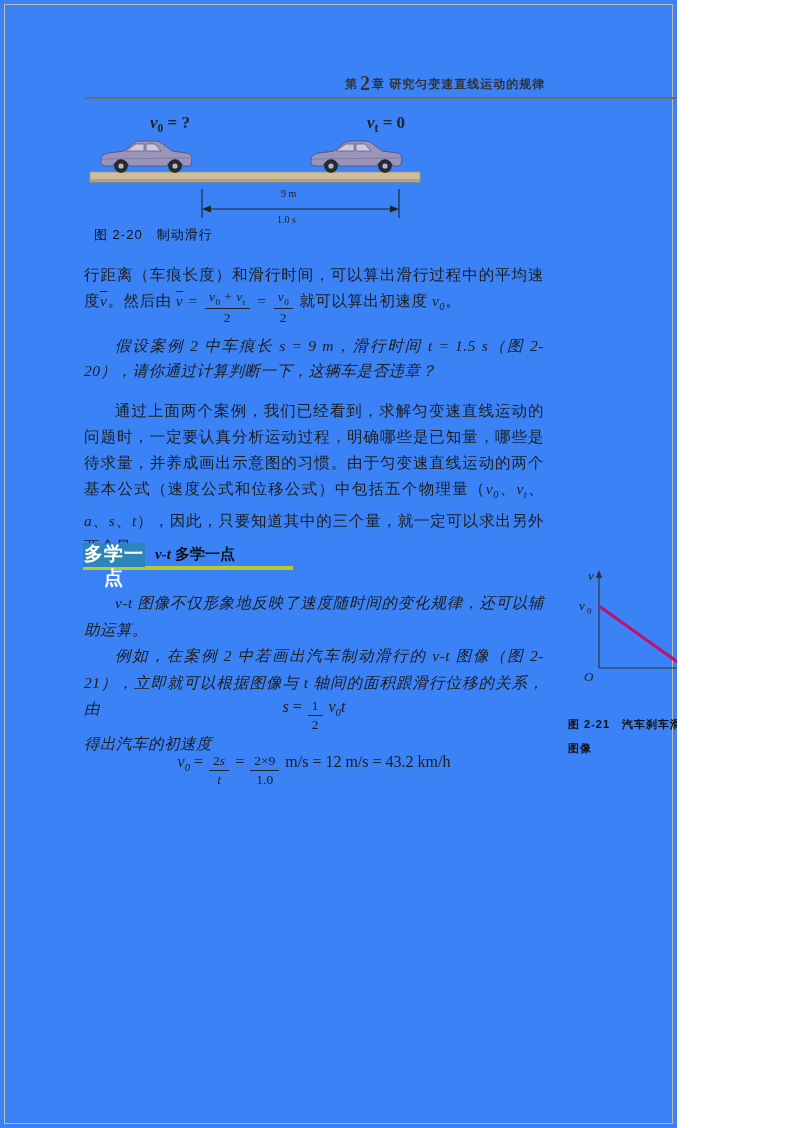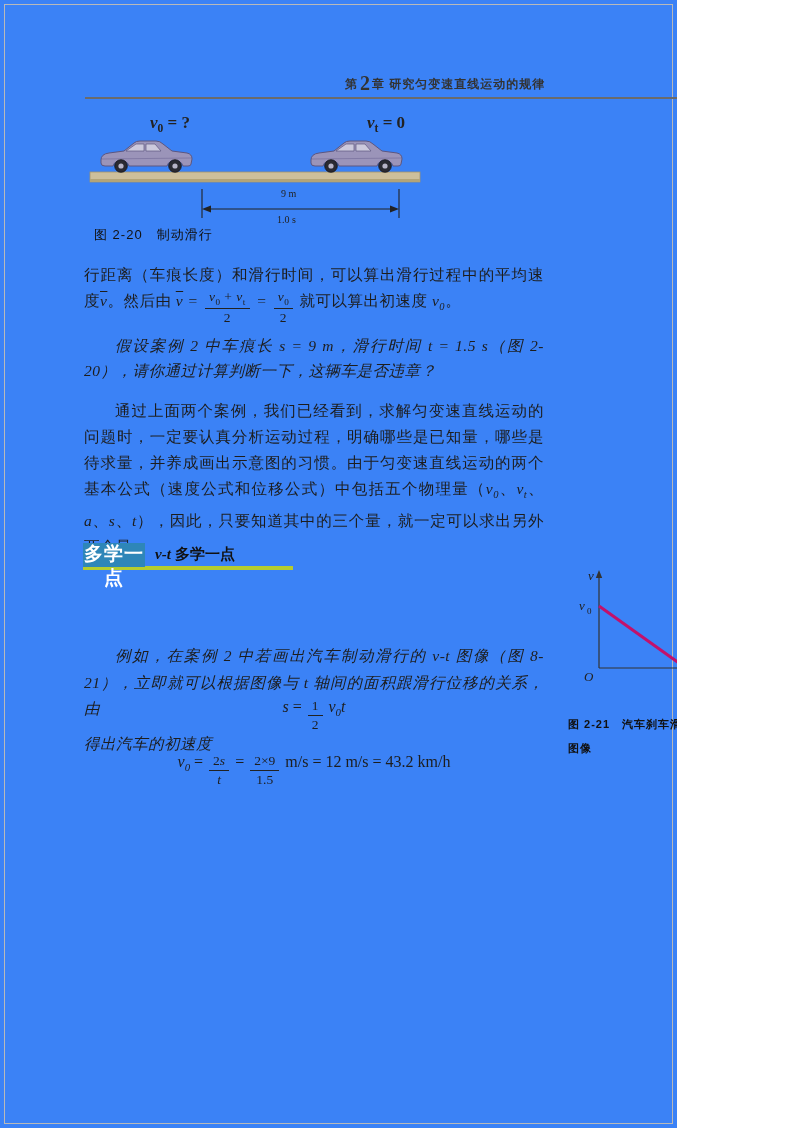--- a/index.html
+++ b/index.html
@@ -116,28 +116,30 @@
   <div class="para indent" style="top:398px;"><span>通过上面两个案例，我们已经看到，求解匀变速直线运动的问题时，一定要认真分析运动过程，明确哪些是已知量，哪些是待求量，并养成画出示意图的习惯。由于匀变速直线运动的两个基本公式（速度公式和位移公式）中包括五个物理量（</span><span class="mi"><i>v</i><sub>0</sub></span><span>、</span><span class="mi"><i>v</i><sub>t</sub></span><span>、</span><span class="mi"><i>a</i></span><span>、</span><span class="mi"><i>s</i></span><span>、</span><span class="mi"><i>t</i></span><span>），因此，只要知道其中的三个量，就一定可以求出另外两个量。</span>
   </div>
 
   <div class="xsec">
     <div class="greenbar"></div>
     <div class="badge">多学一点</div>
     <div class="xtitle"><span class="mi">v-t</span><span> 多学一点</span>
     </div>
   </div>
 
-  <div class="para kai indent" style="top:643px;line-height:26.5px;">例如，在案例 2 中若画出汽车制动滑行的 v-t 图像（图 8-21），立即就可以根据图像与 t 轴间的面积跟滑行位移的关系，由</div>
+  <div class="para kai indent" style="top:590px;line-height:26.5px;"><span class="mi">v-t</span><span> 图像不仅形象地反映了速度随时间的变化规律，还可以辅助运算。</span>
+  </div>
+  <div class="para kai indent" style="top:643px;line-height:26.5px;">例如，在案例 2 中若画出汽车制动滑行的 v-t 图像（图 2-21），立即就可以根据图像与 t 轴间的面积跟滑行位移的关系，由</div>
 
   <div class="formula" style="top:698px;"><span class="mi"><i>s</i></span><span> = </span><span class="frac"><span class="num">1</span><span class="den">2</span></span><span class="mi"> <i>v</i><sub>0</sub><i>t</i></span>
   </div>
 
   <div class="para kai" style="top:731px;">得出汽车的初速度</div>
 
-  <div class="formula" style="top:753px;"><span class="mi"><i>v</i><sub>0</sub></span><span> = </span><span class="frac"><span class="num"><span>2</span><i>s</i></span><span class="den"><i>t</i></span></span><span> = </span><span class="frac"><span class="num">2×9</span><span class="den">1.5</span></span><span> m/s = 12 m/s = 43.2 km/h</span>
+  <div class="formula" style="top:753px;"><span class="mi"><i>v</i><sub>0</sub></span><span> = </span><span class="frac"><span class="num"><span>2</span><i>s</i></span><span class="den"><i>t</i></span></span><span> = </span><span class="frac"><span class="num">2×9</span><span class="den">1.0</span></span><span> m/s = 12 m/s = 43.2 km/h</span>
   </div>
 
   <svg class="fig21-svg" width="152" height="118" viewBox="0 0 152 118">
 
     <line x1="33" y1="10" x2="33" y2="102" stroke="#333" stroke-width="1.2"></line>
     <polygon points="33,4 29.8,12 36.2,12" fill="#333"></polygon>
     <line x1="33" y1="102" x2="140" y2="102" stroke="#333" stroke-width="1.2"></line>
     <polygon points="146,102 138,98.8 138,105.2" fill="#333"></polygon>
 
     <line x1="33" y1="40" x2="120" y2="102" style="stroke:var(--chart-line,#c2116b)" stroke-width="3"></line>

